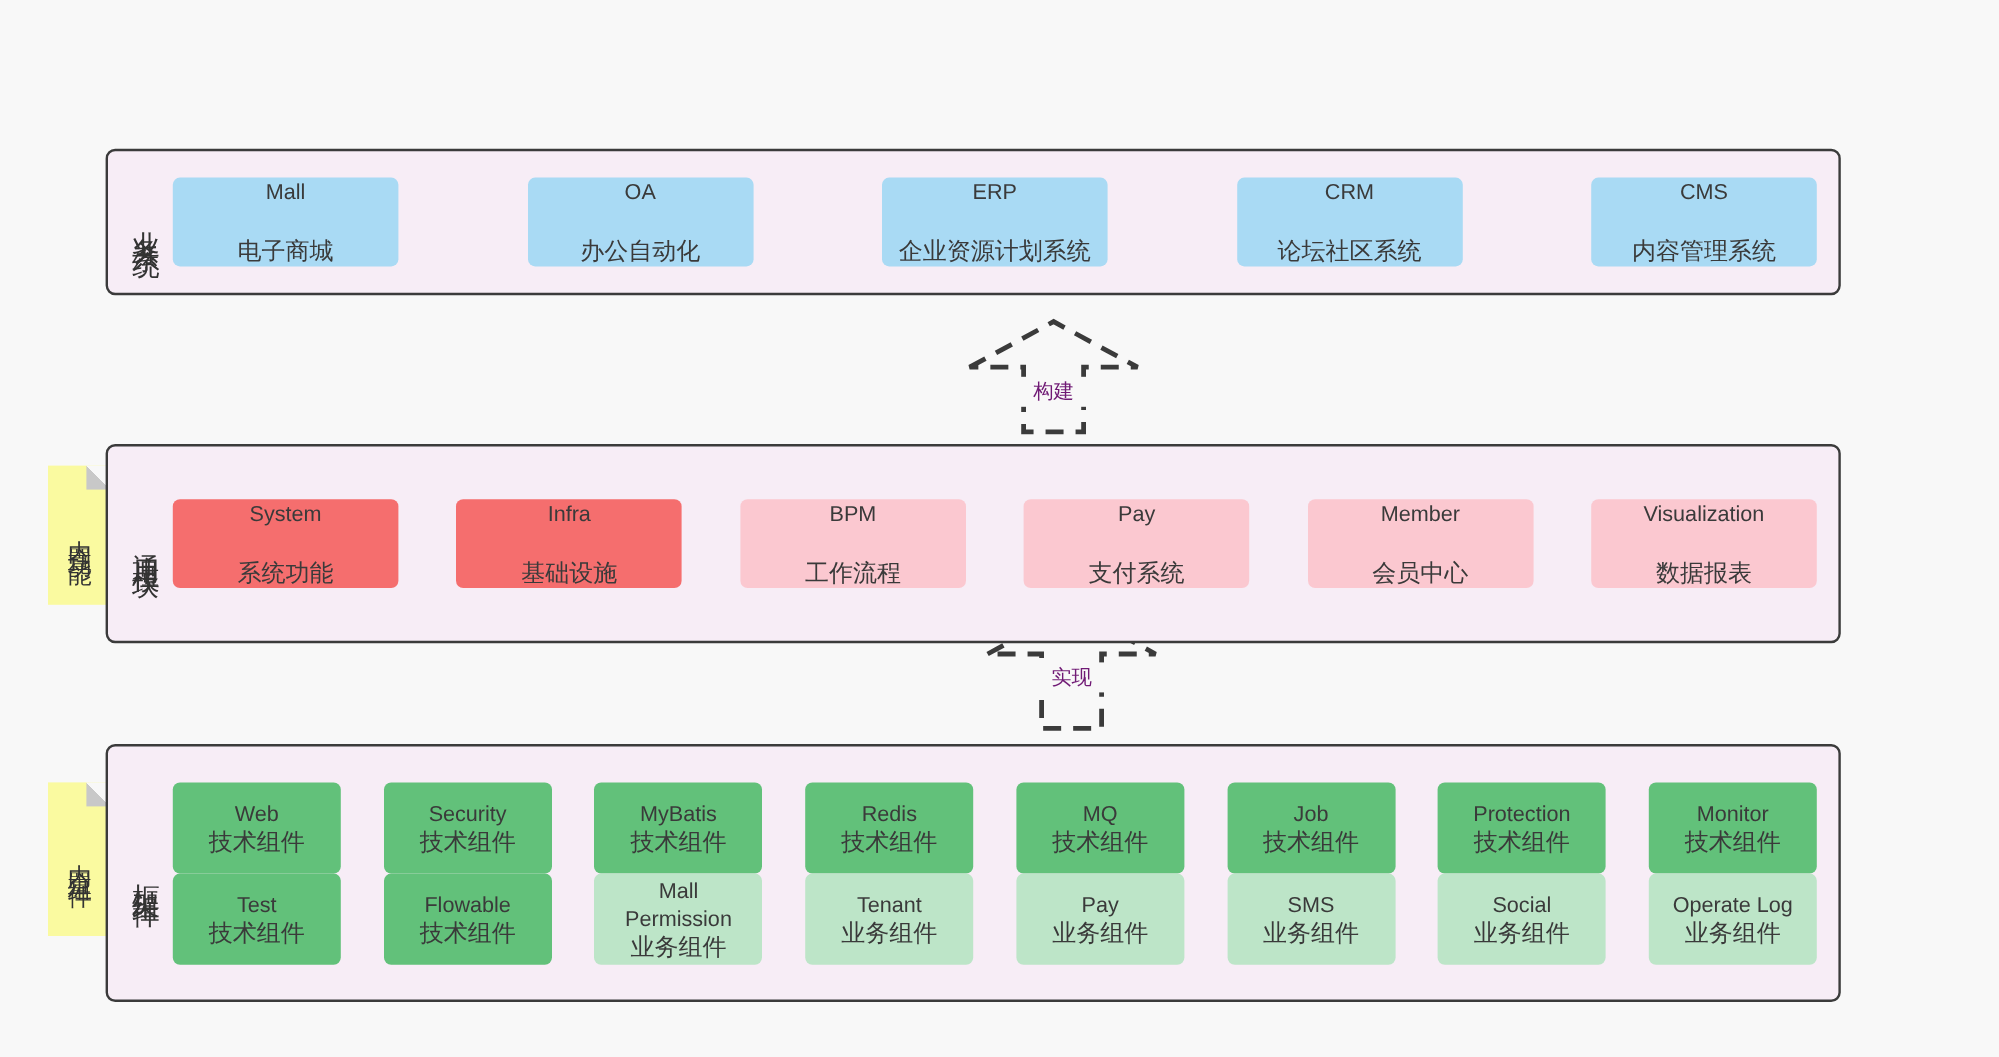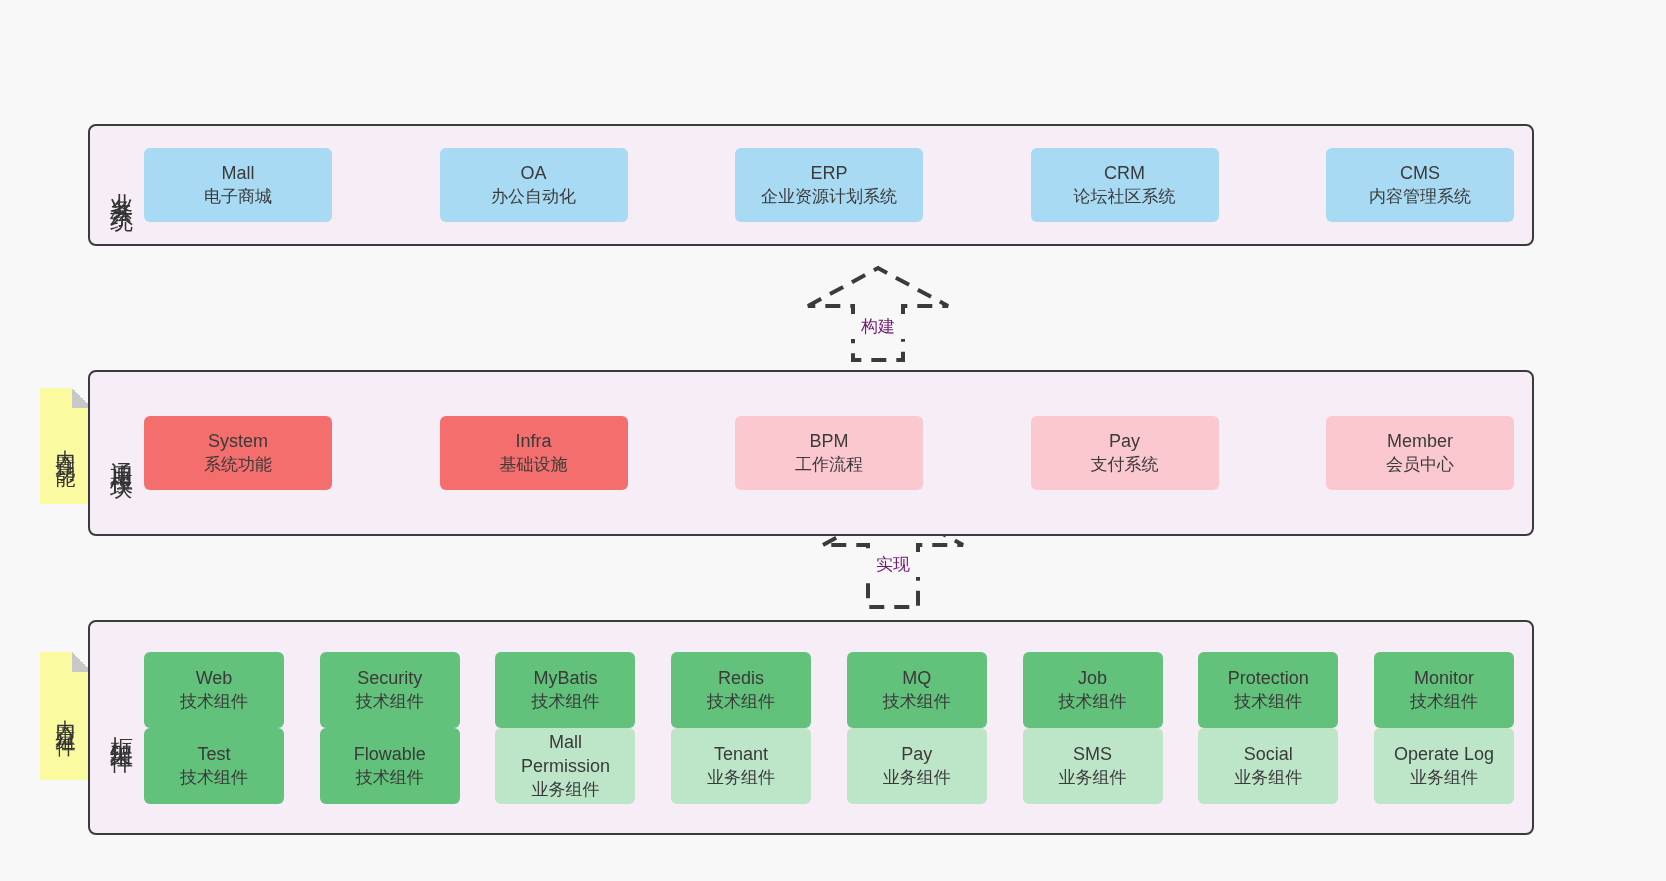--- a/index.html
+++ b/index.html
@@ -31,22 +31,22 @@
   .rows{flex:1;display:flex;flex-direction:column;
     padding-left:10px;padding-right:18px;}
   .row{display:flex;justify-content:space-between;align-items:center;}
 
   .box{
     border-radius:6px;display:flex;flex-direction:column;
     justify-content:center;align-items:center;text-align:center;
     color:#3a3a3a;box-sizing:border-box;
   }
   .box .en{font-size:18px;line-height:24px;}
-  .box .zh{font-size:17px;line-height:24px;}
-  .w188{width:188px;height:74px;}
+  .box .zh{font-size:20px;line-height:24px;}
+  .w188{width:188px;height:74px;justify-content:space-between;}
   .w140{width:140px;height:76px;padding:0 13px;}
   .blue{background:var(--blue,#a9daf4);}
   .red{background:var(--red,#f56e6e);}
   .pink{background:var(--pink,#fbc8d0);}
   .green{background:var(--green,#62c17a);}
   .lightgreen{background:var(--light_green,#bde5c8);}
 
   .sticky{
     position:absolute;left:40px;width:52px;z-index:1;
     background:var(--yellow,#fafaa0);
@@ -142,20 +142,24 @@
         <span class="zh">工作流程</span>
       </div>
       <div class="box w188 pink">
         <span class="en">Pay</span>
         <span class="zh">支付系统</span>
       </div>
       <div class="box w188 pink">
         <span class="en">Member</span>
         <span class="zh">会员中心</span>
       </div>
+      <div class="box w188 pink">
+        <span class="en">Visualization</span>
+        <span class="zh">数据报表</span>
+      </div>
     </div>
   </div>
 
   <svg class="arrow-svg" id="arrow-implement-svg" width="156" height="112">
     <polygon points="8,44 78,6 148,44 103,44 103,106 53,106 53,44"></polygon>
   </svg>
   <div class="arrow-label" id="arrow-implement-label">实现</div>
 
   <div class="section" id="section-framework">
     <div class="side-label">框架组件</div>

